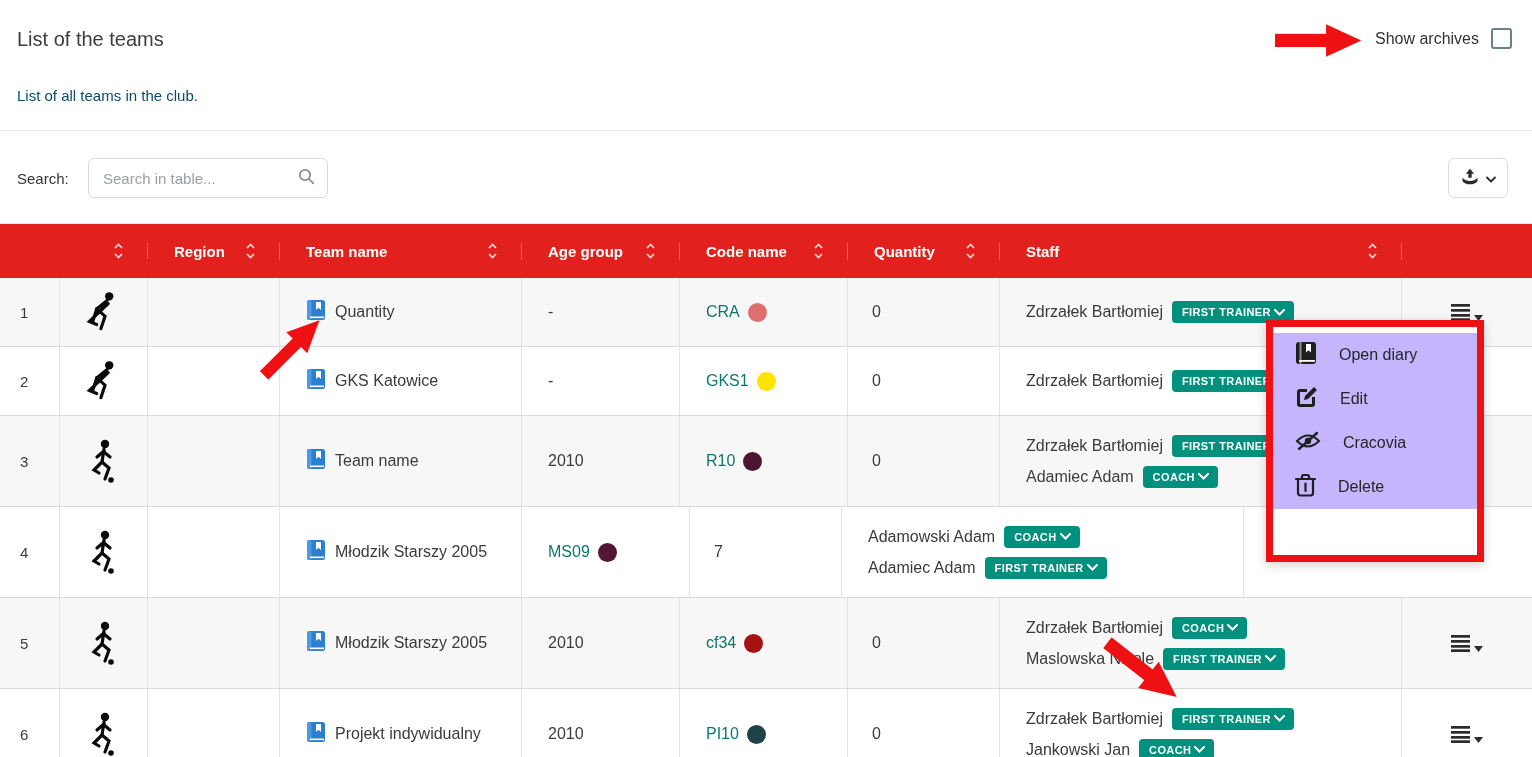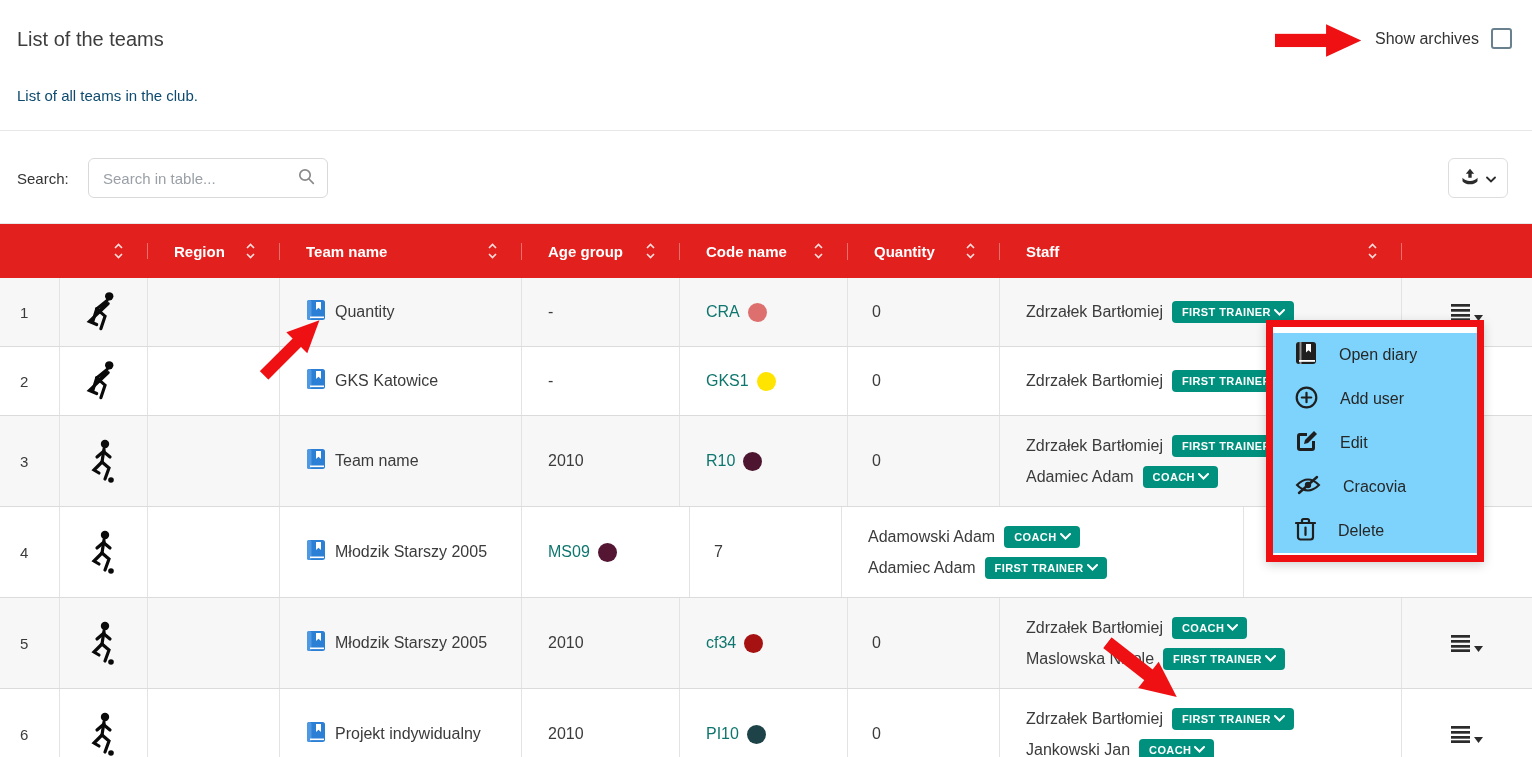--- a/index.html
+++ b/index.html
@@ -53,21 +53,21 @@
   .cell-actions { justify-content:center; }
 
   .staff-line { display:flex; align-items:center; gap:9px; white-space:nowrap;text-align:right; }
   .staff-name { font-size:16px; color:#3b3b3b; }
   .badge { display:inline-flex; align-items:center; gap:3px; background:#00917e; color:#fff; font-size:11px; font-weight:bold; letter-spacing:.4px; padding:5px 9px 5px 10px; border-radius:4px; cursor:pointer; }
 
   .burger-btn { display:flex; align-items:flex-end; gap:3px; cursor:pointer; background:none; border:none; }
 
   
   .ctx-menu { position:absolute; left:1266px; top:320px; width:218px; height:242px; background:#fff; border:7px solid #ef1013; box-shadow:0 3px 10px rgba(0,0,0,.18); z-index:5; padding-top:6px; }
-  .ctx-item { display:flex; align-items:center; height:44px; padding-left:22px; gap:22px; cursor:pointer; background:#7dd3fc; }
+  .ctx-item { display:flex; align-items:center; height:44px; padding-left:22px; gap:22px; cursor:pointer; background:#c4b5fd; }
   .ctx-item-label { font-size:16px; color:#272727; }
 
   
   .annot { position:absolute; z-index:6; pointer-events:none; }
   .arrow-archives { left:1275px; top:22px; }
   .arrow-cracovia { left:252px; top:330px; transform:rotate(-45deg); }
   .arrow-badge { left:1098px; top:652px; transform:rotate(38deg); }
 </style>
 </head>
 <body>
@@ -546,28 +546,20 @@
 
   <div class="ctx-menu">
     <div class="ctx-item">
       <span><svg width="22" height="24" viewBox="0 0 22 24">
             <path d="M4 1 h14 a3 3 0 0 1 3 3 v16 a3 3 0 0 1 -3 3 h-14 a3 3 0 0 1 -3 -3 v-16 a3 3 0 0 1 3 -3 z" fill="#1f1f1f"></path>
             <rect x="4.5" y="1" width="2" height="22" fill="#fff" opacity=".5"></rect>
             <polygon points="11,3 16,3 16,11.5 13.5,9.3 11,11.5" fill="#fff"></polygon>
             <rect x="4" y="19" width="16" height="1.8" fill="#fff"></rect>
           </svg></span>
       <span class="ctx-item-label">Open diary</span>
-    </div>
-    <div class="ctx-item">
-      <span><svg width="23" height="23" viewBox="0 0 23 23" fill="none" stroke="#1f1f1f" stroke-width="2.2" stroke-linecap="round">
-            <circle cx="11.5" cy="11.5" r="9.8"></circle>
-            <line x1="11.5" y1="6.8" x2="11.5" y2="16.2"></line>
-            <line x1="6.8" y1="11.5" x2="16.2" y2="11.5"></line>
-          </svg></span>
-      <span class="ctx-item-label">Add user</span>
     </div>
     <div class="ctx-item">
       <span><svg width="23" height="23" viewBox="0 0 23 23">
             <path d="M2 6 a3 3 0 0 1 3 -3 h7 v3 h-7 v12 h12 v-7 h3 v7 a3 3 0 0 1 -3 3 h-12 a3 3 0 0 1 -3 -3 z" fill="#1f1f1f"></path>
             <path d="M9 14 l1 -4 l9 -9 l3 3 l-9 9 z" fill="#1f1f1f"></path>
           </svg></span>
       <span class="ctx-item-label">Edit</span>
     </div>
     <div class="ctx-item">
       <span><svg width="26" height="22" viewBox="0 0 26 22" fill="none" stroke="#1f1f1f" stroke-width="2" stroke-linecap="round">

